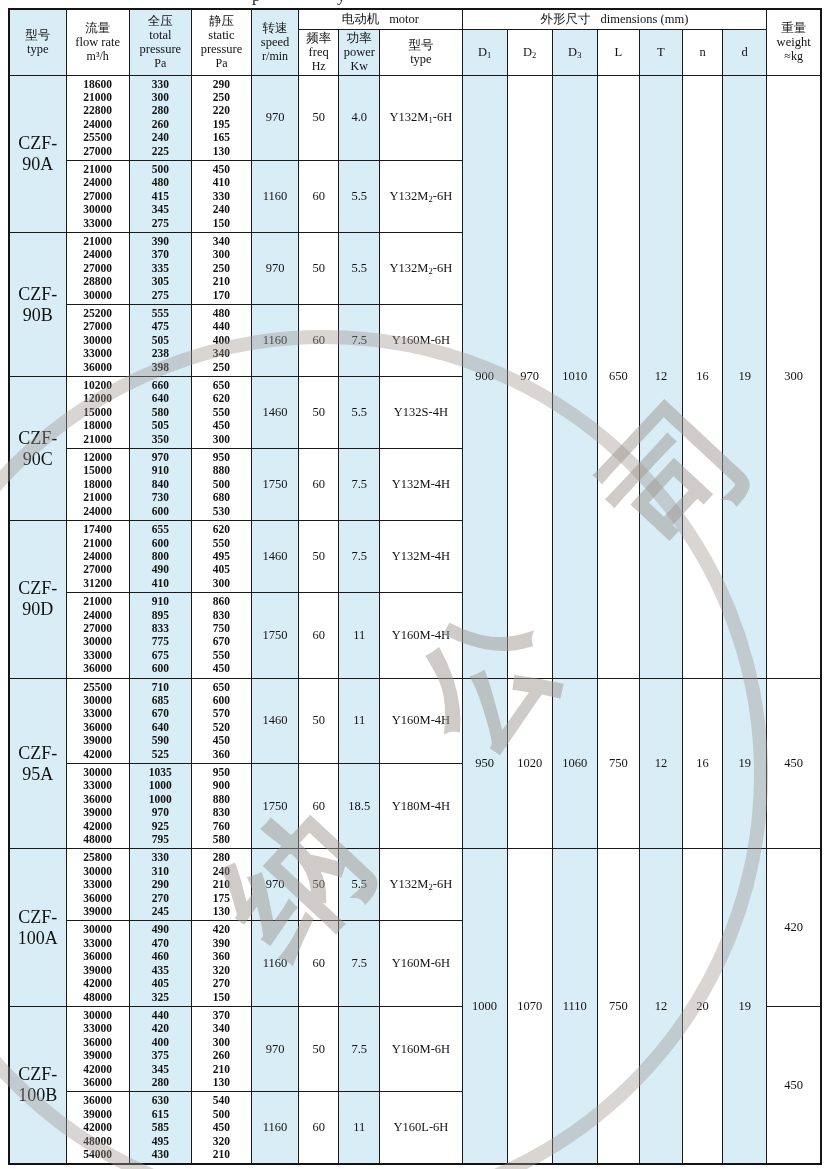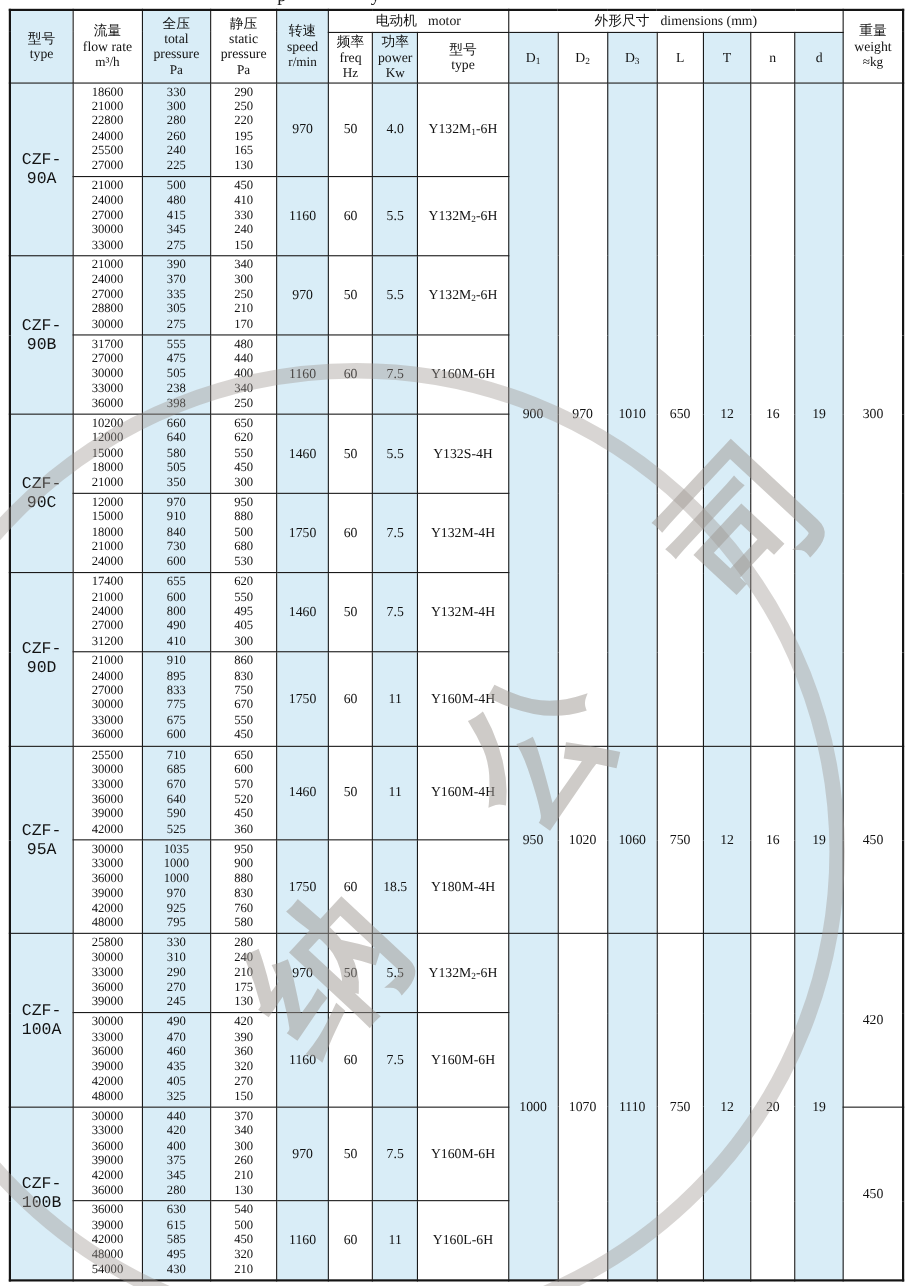--- a/index.html
+++ b/index.html
@@ -38,23 +38,23 @@
   .blue{ background:#d9edf7; }
   .white{ background:#ffffff; }
 
   thead th{ font-size:12.5px; line-height:14px; }
   thead .h1{ height:20px; }
   thead .h2{ height:46px; }
   thead .gap-sm{ display:inline-block; width:10px; }
   thead .unit{ font-size:12px; }
 
   tbody td{ font-size:12.5px; }
-  td.stack{ padding:2px 0; }
+  td.stack{ padding:2px 0;font-weight:bold; }
   td.stack div{ line-height:13.4px; font-size:11.5px; }
-  td.model{ font-size:15px; letter-spacing:0px;font-family:Liberation Mono, monospace; }
+  td.model{ font-size:18px; letter-spacing:0px; }
   td.num{ font-size:12.5px; }
 
   sub{ font-size:8.5px; line-height:0; vertical-align:-2px; }
 
   
   .watermark{ position:absolute; left:0; top:0; width:830px; height:1169px;
     pointer-events:none; z-index:2; overflow:hidden; }
   .wm-arc{
     position:absolute; left:-120px; top:330px; width:860px; height:860px;
     border:14px solid rgba(158,151,146,0.40); border-radius:50%;
@@ -246,21 +246,21 @@
             <div>210</div>
             <div>170</div>
           </td>
           <td class="blue num">970</td>
           <td class="white num">50</td>
           <td class="blue num">5.5</td>
           <td class="white num">Y132M<sub>2</sub>-6H</td>
         </tr>
         <tr>
           <td class="white stack">
-            <div>31700</div>
+            <div>25200</div>
             <div>27000</div>
             <div>30000</div>
             <div>33000</div>
             <div>36000</div>
           </td>
           <td class="blue stack">
             <div>555</div>
             <div>475</div>
             <div>505</div>
             <div>238</div>

